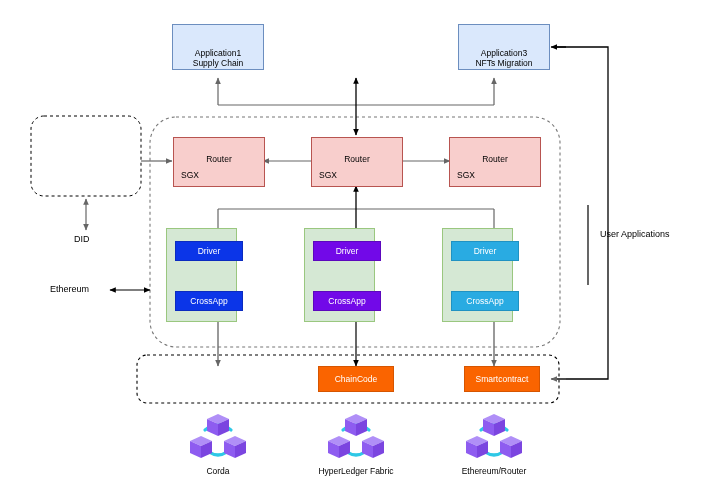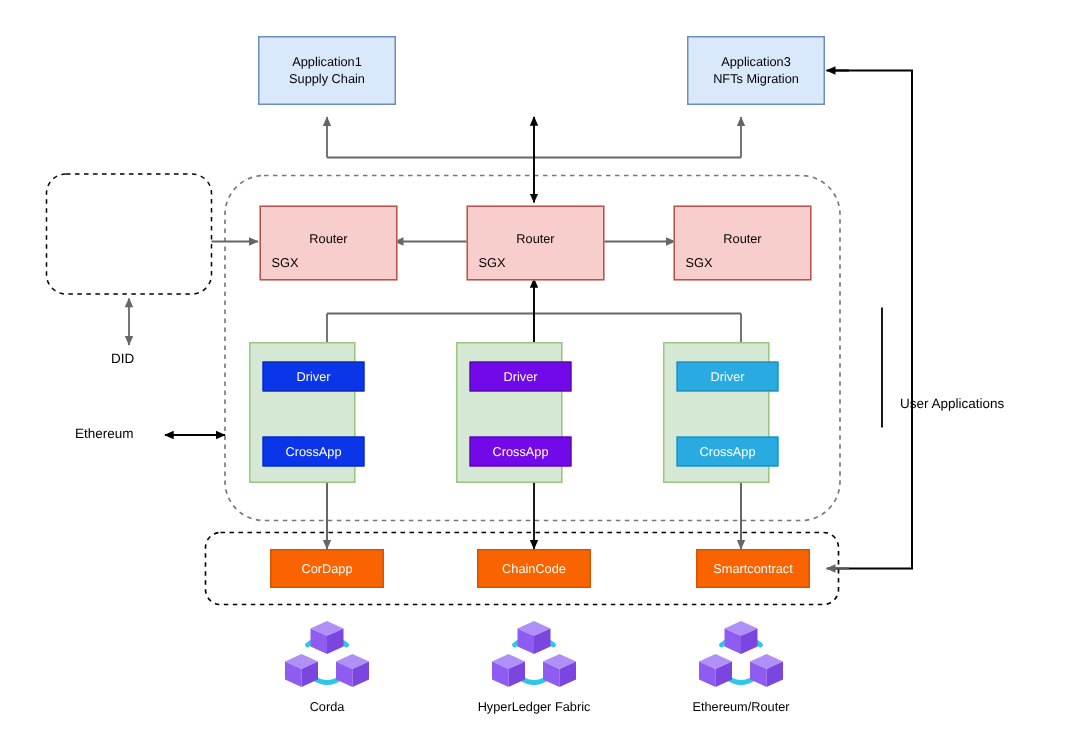--- a/index.html
+++ b/index.html
@@ -23,21 +23,21 @@
     left: 0;
     top: 0;
     width: 710px;
     height: 504px;
     pointer-events: none;
   }
   .node {
     position: absolute;
     box-sizing: border-box;
     display: flex;
-    align-items: center;
+    align-items: flex-end;
     justify-content: center;
     text-align: center;
     line-height: 1.25;
   }
 
   
   .app-box {
     background: #dae8fc;
     border: 1px solid #6c8ebf;
     font-size: 8.5px;
@@ -274,28 +274,27 @@
   <div class="stack-box" style="left:304px; top:228px;">
     <div class="pill driver c-purple">Driver</div>
     <div class="pill crossapp c-purple">CrossApp</div>
   </div>
 
   <div class="stack-box" style="left:442px; top:228px;">
     <div class="pill driver c-cyan">Driver</div>
     <div class="pill crossapp c-cyan">CrossApp</div>
   </div>
 
-  <div class="contract-box" style="left:180px; top:366px;">CorDapp</div>
   <div class="contract-box" style="left:318px; top:366px;">ChainCode</div>
   <div class="contract-box" style="left:444px; top:366px;margin-left:20px;">Smartcontract</div>
 
 
   <div class="free-label" style="left:74px; top:234px;">DID</div>
   <div class="free-label" style="left:50px; top:284px;">Ethereum</div>
-  <div class="free-label" style="left:600px; top:229px;margin-top:35px;">User Applications</div>
+  <div class="free-label" style="left:600px; top:229px;">User Applications</div>
 
   <div class="chain-icon" style="left:189px; top:412px;">
     <svg viewBox="0 0 58 50" width="58" height="50" xmlns="http://www.w3.org/2000/svg">
       <g fill="none" stroke="#2ec8e6" stroke-width="3.2" stroke-linecap="round">
         <path d="M16,18 Q29,8 42,18"></path>
         <path d="M20,40 Q29,46 38,40"></path>
       </g>
       <g>
 
         <polygon points="29,2 40,7 29,12 18,7" fill="#b08ff7"></polygon>

